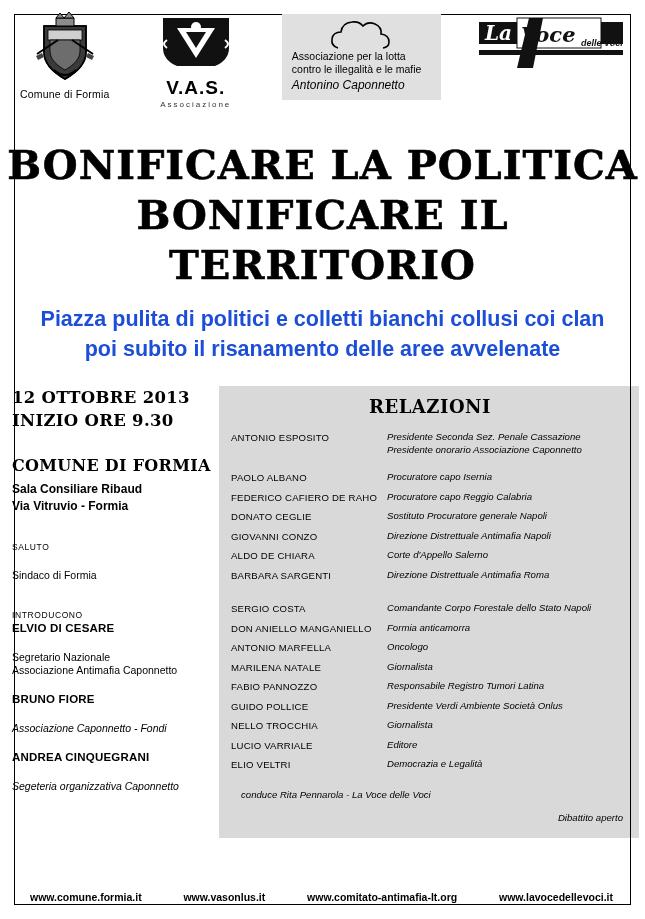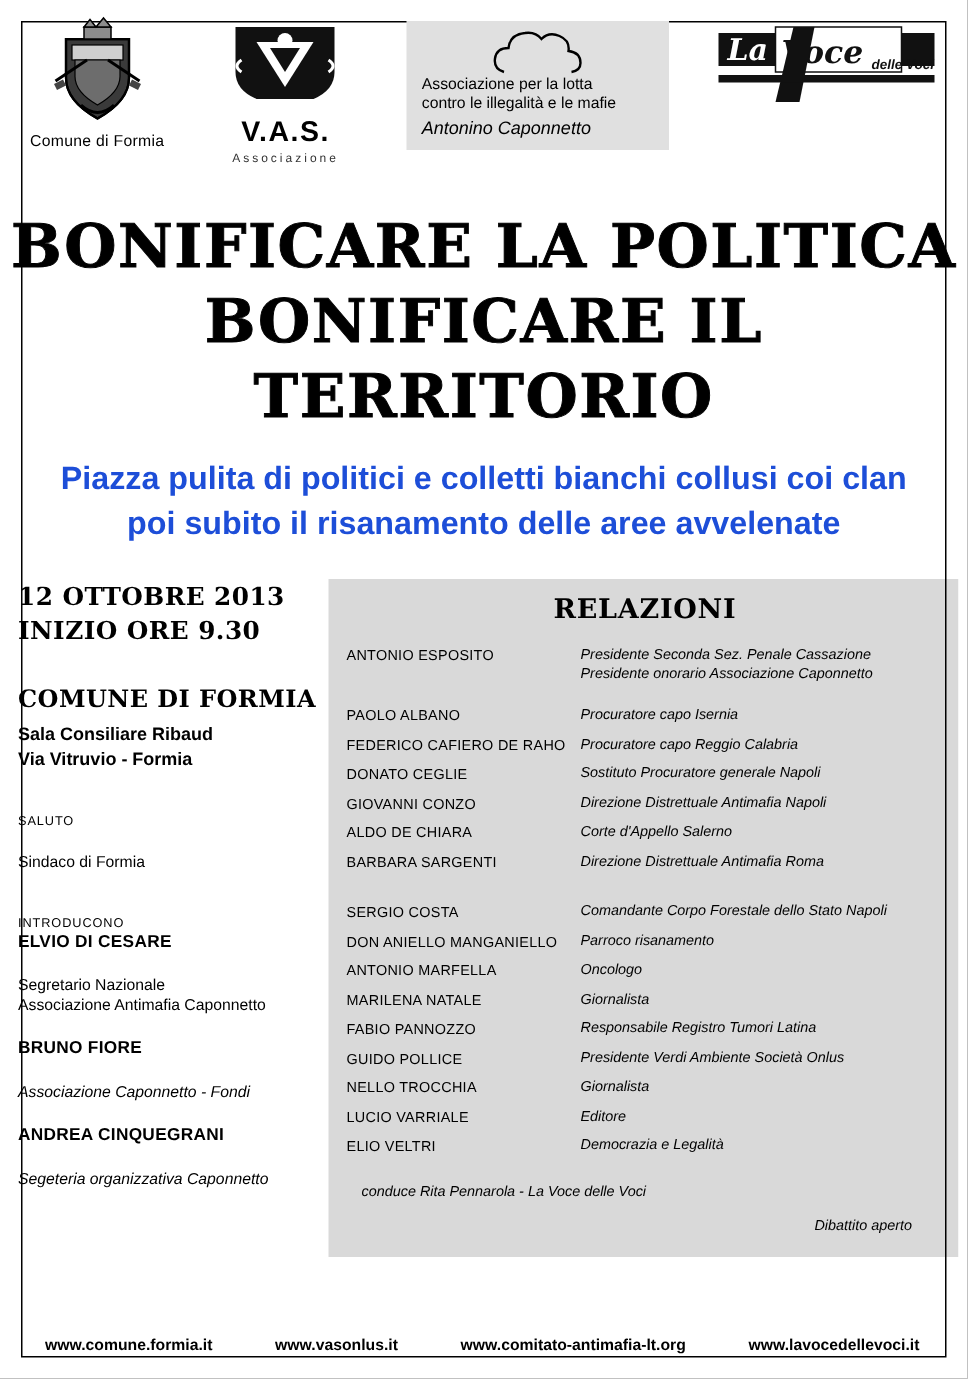--- a/index.html
+++ b/index.html
@@ -42,21 +42,21 @@
   }
   .vas{width:100px;display:flex;flex-direction:column;align-items:center;margin-top:4px;}
   .vas-title{
     font-size:19px;font-weight:bold;letter-spacing:1px;margin-top:3px;
   }
   .vas-sub{font-size:8px;letter-spacing:2px;color:#333;margin-top:1px;}
   .capo{
     background:#e0e0e0;
     padding:4px 10px 8px 10px;
     margin-top:4px;
-    width:175px;
+    width:159px;
     box-sizing:border-box;
     position:relative;
     display:flex;flex-direction:column;align-items:center;
   }
   .capo-cloud{width:62px;height:32px;}
   .capo-l1,.capo-l2{font-size:10.5px;line-height:12.5px;align-self:flex-start;}
   .capo-name{font-size:12px;font-style:italic;align-self:flex-start;margin-top:3px;}
   .voce{
     width:148px;height:56px;position:relative;margin-top:6px;
   }
@@ -158,21 +158,21 @@
     font-size:9.6px;
     font-style:italic;
     line-height:12.5px;
   }
   .rel-role .second{display:block;}
   .rel-spacer{height:14px;}
   .conduce{
     font-size:9.6px;font-style:italic;margin-top:18px;padding-left:10px;
   }
   .dibattito{
-    font-size:9.6px;font-style:italic;text-align:right;margin-top:12px;padding-right:21px;
+    font-size:9.6px;font-style:italic;text-align:right;margin-top:12px;padding-right:6px;
   }
 
   
   .footer{
     position:absolute;
     left:12px;right:14px;bottom:10px;
     display:flex;
     justify-content:space-between;
     font-size:10.5px;
     font-weight:bold;
@@ -320,21 +320,21 @@
       </div>
 
       <div class="rel-spacer"></div>
 
       <div class="rel-row">
         <div class="rel-name">SERGIO COSTA</div>
         <div class="rel-role">Comandante Corpo Forestale dello Stato Napoli</div>
       </div>
       <div class="rel-row">
         <div class="rel-name">DON ANIELLO MANGANIELLO</div>
-        <div class="rel-role">Parroco risanamento</div>
+        <div class="rel-role">Formia anticamorra</div>
       </div>
       <div class="rel-row">
         <div class="rel-name">ANTONIO MARFELLA</div>
         <div class="rel-role">Oncologo</div>
       </div>
       <div class="rel-row">
         <div class="rel-name">MARILENA NATALE</div>
         <div class="rel-role">Giornalista</div>
       </div>
       <div class="rel-row">

